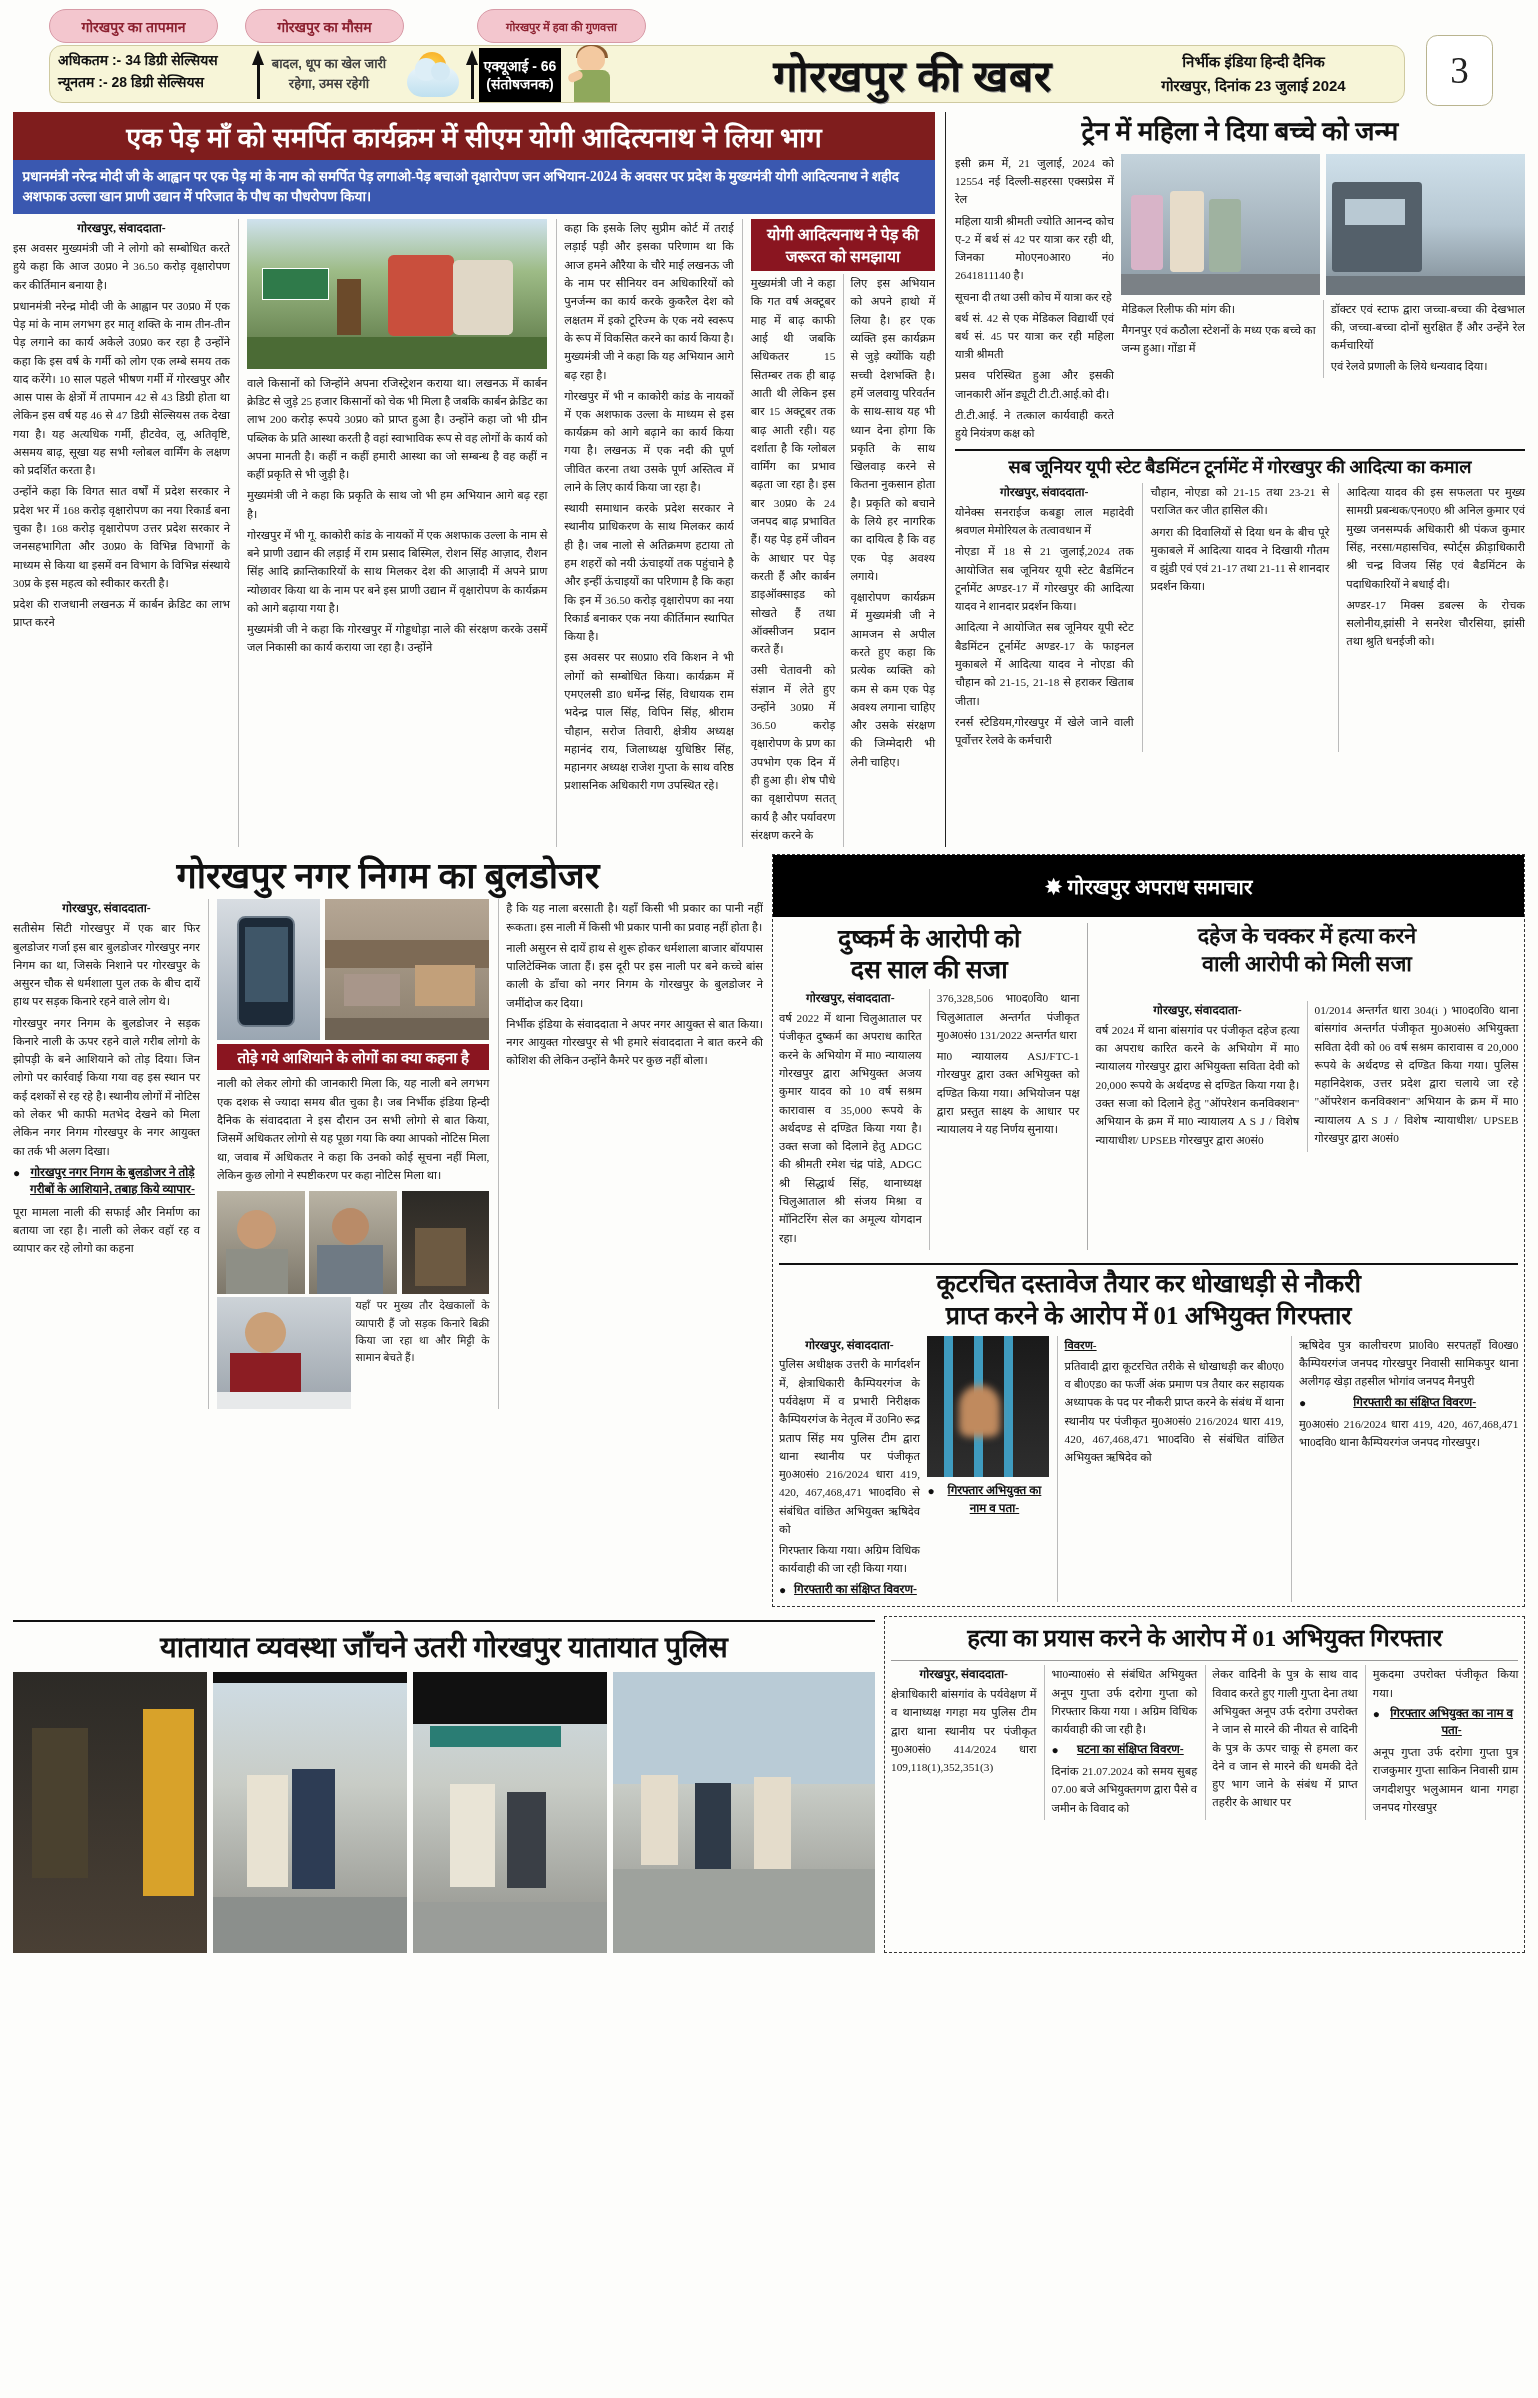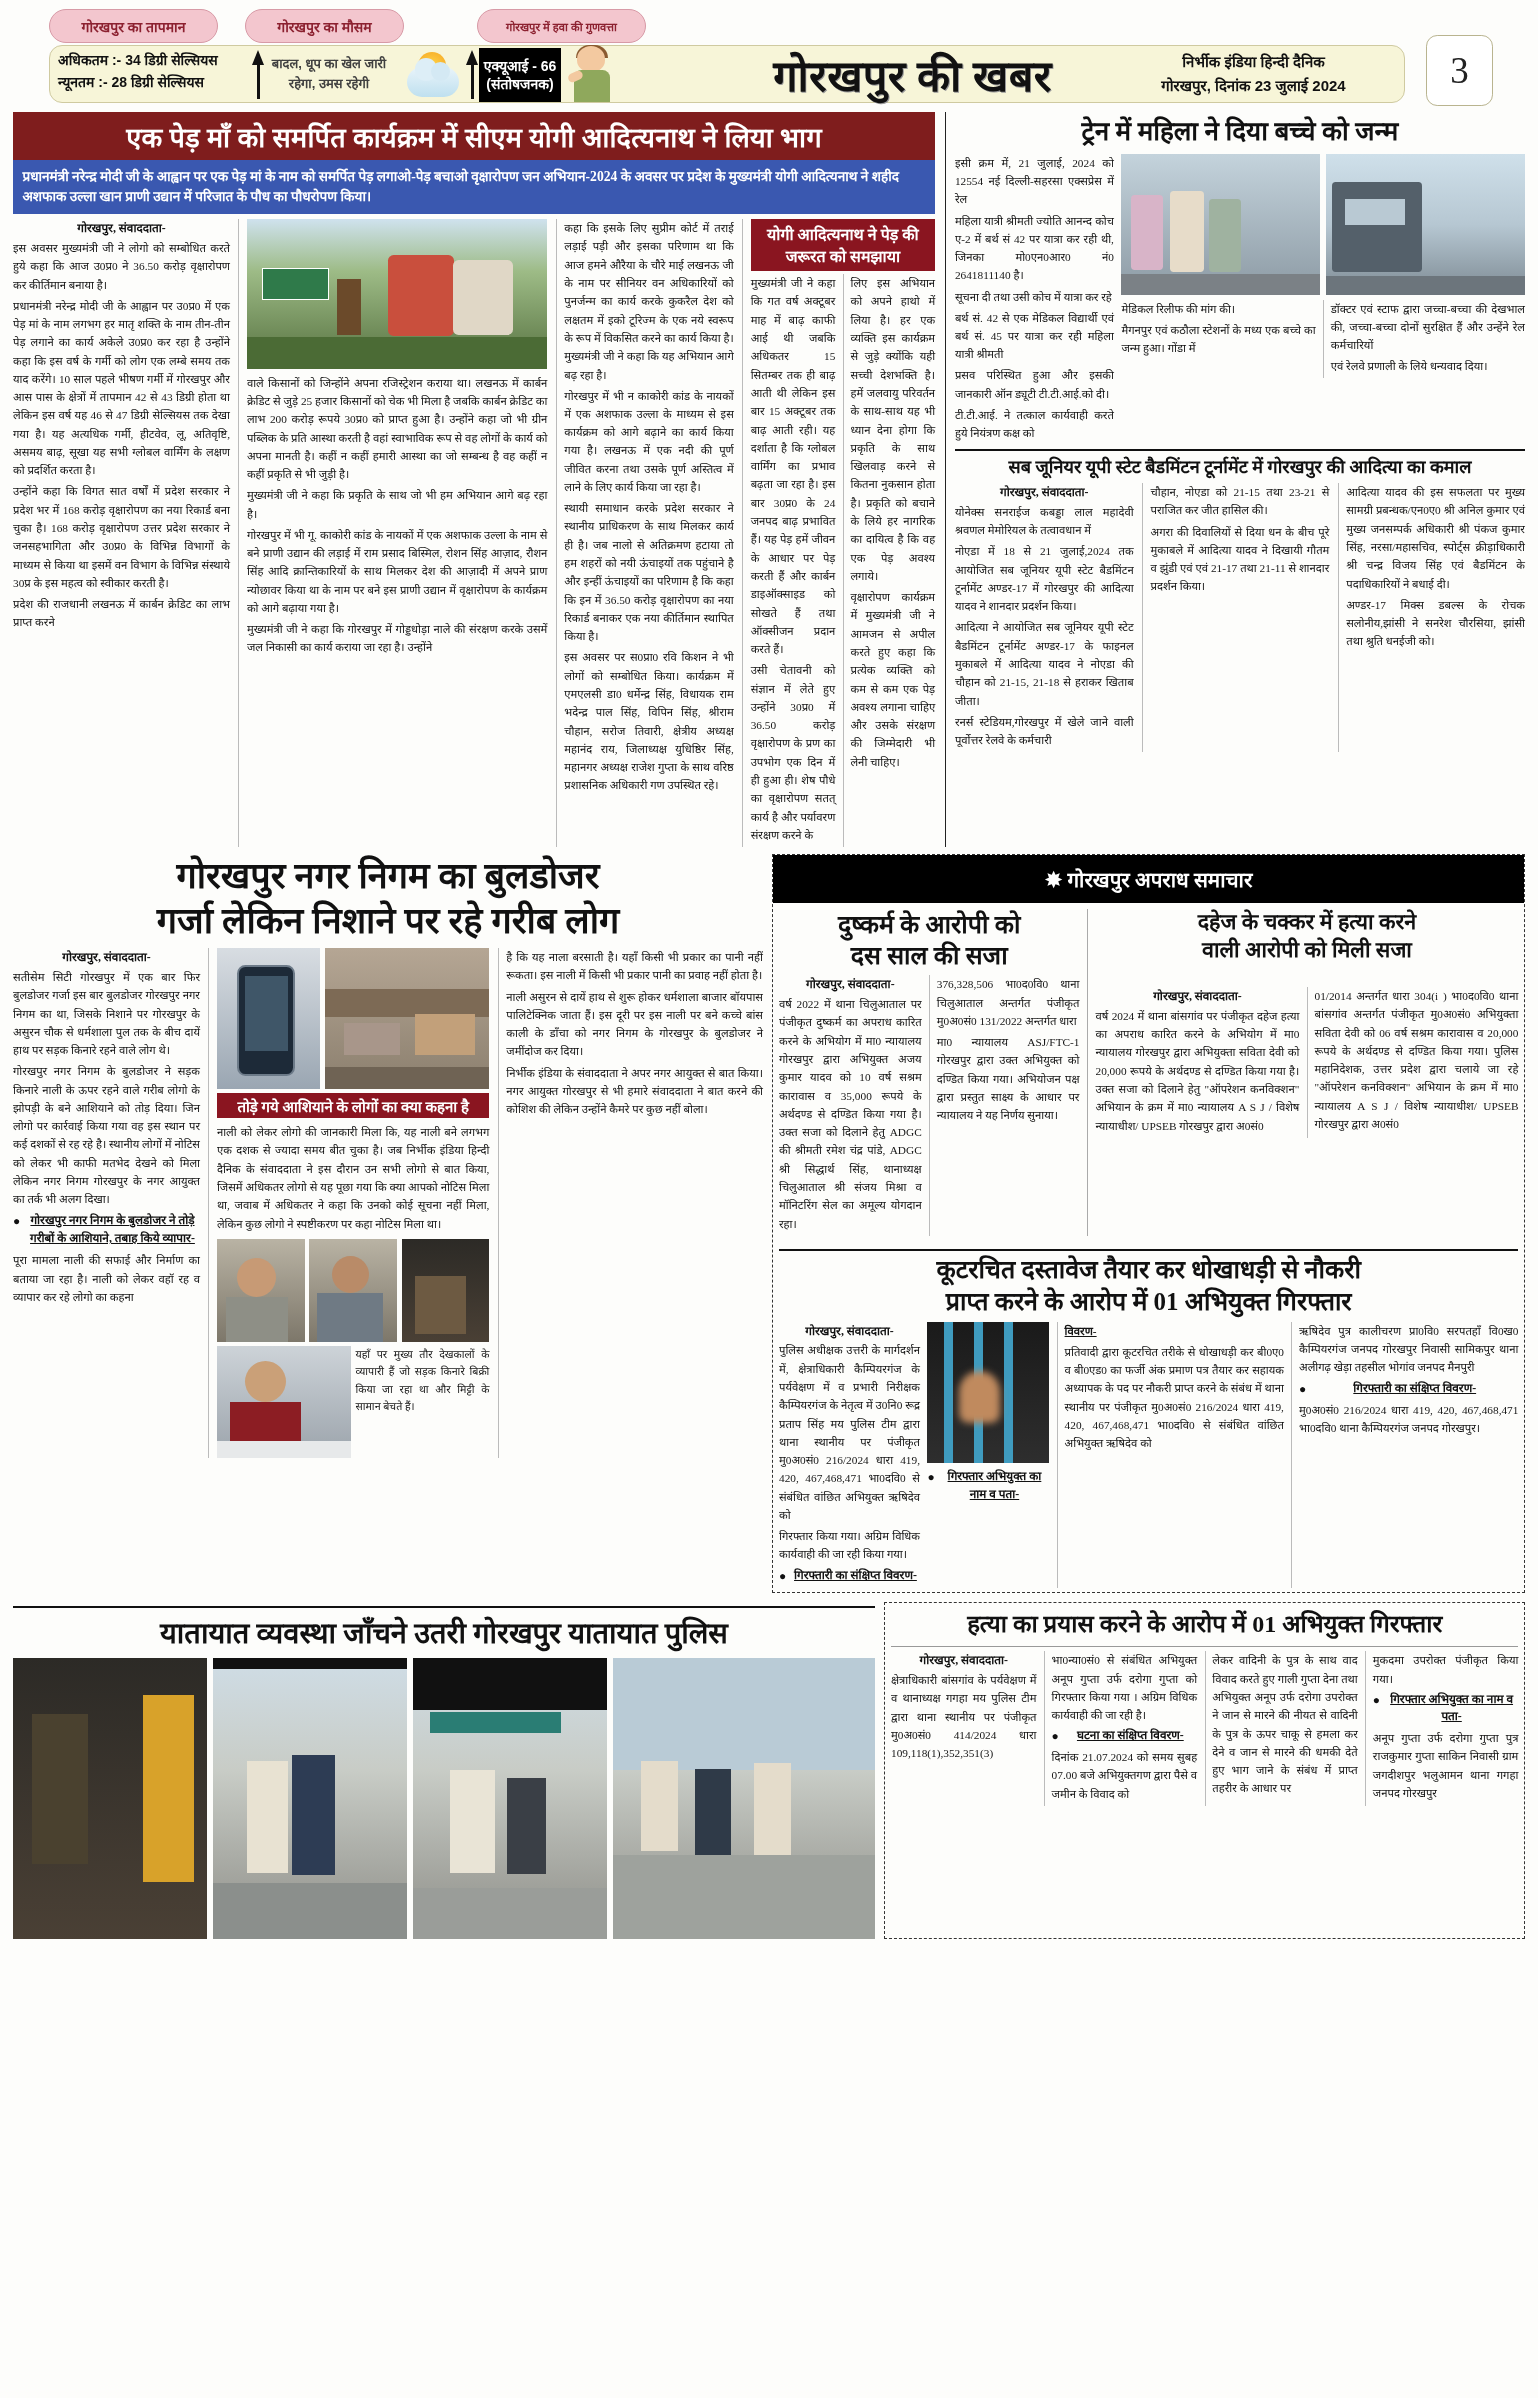--- a/index.html
+++ b/index.html
@@ -138,21 +138,21 @@
   .photo.mic { background:linear-gradient(#cdd3d8,#9ba3ab); }
   .photo.train { background:linear-gradient(#cfe0ea 0%,#b6c7d2 50%,#7d8a93 100%); }
   .photo.platform { background:linear-gradient(#c4d3dc,#8c9aa4); }
 
   .caption-red {
     background:#8a1520; color:#fff; font-family:"Liberation Serif",serif;
     font-weight:bold; font-size:15px; padding:2.8px 5.6px; text-align:center;
   }
 
   .crime-header {
-    background:#000; color:#fff; text-align:center; padding:8px;
+    background:#000; color:#fff; text-align:center; padding:15px;
     font-family:"Liberation Serif",serif; font-weight:bold; font-size:20.6px;
     border-top:2.8px dashed #000; border-bottom:2.8px dashed #000;
   }
   .dashed-box { border:1.9px dashed #333; }
 
   .bullet-list { margin:3.7px 0 3.7px 0; }
   .bullet-item {
     display:flex; gap:4.7px; font-family:"Liberation Serif",serif;
     font-size:11.8px; font-weight:bold; line-height:1.5; color:#111;
     text-align:center; margin-bottom:2.8px;
@@ -342,21 +342,20 @@
           </div>
         </div>
       </div>
     </div>
   </div>
 
   <div style="display:flex;gap:9.4px;margin-top:7.5px;">
 
     <div style="width:750px;">
       <div class="hl-plain" style="font-size:36px;line-height:1.25;">गोरखपुर नगर निगम का बुलडोजर</div>
-      <div class="hl-plain" style="font-size:36px;line-height:1.25;margin-bottom:3.7px;">गर्जा लेकिन निशाने पर रहे गरीब लोग</div>
 
       <div class="cols">
 
         <div class="col" style="flex:0 0 187px;">
           <div class="byline">गोरखपुर, संवाददाता-</div>
           <p class="body">सतीसेम सिटी गोरखपुर में एक बार फिर बुलडोजर गर्जा इस बार बुलडोजर गोरखपुर नगर निगम का था, जिसके निशाने पर गोरखपुर के असुरन चौक से धर्मशाला पुल तक के बीच दायें हाथ पर सड़क किनारे रहने वाले लोग थे।</p>
           <p class="body">गोरखपुर नगर निगम के बुलडोजर ने सड़क किनारे नाली के ऊपर रहने वाले गरीब लोगो के झोपड़ी के बने आशियाने को तोड़ दिया। जिन लोगो पर कार्रवाई किया गया वह इस स्थान पर कई दशकों से रह रहे है। स्थानीय लोगों में नोटिस को लेकर भी काफी मतभेद देखने को मिला लेकिन नगर निगम गोरखपुर के नगर आयुक्त का तर्क भी अलग दिखा।</p>
 
           <div class="bullet-list">
             <div class="bullet-item">

